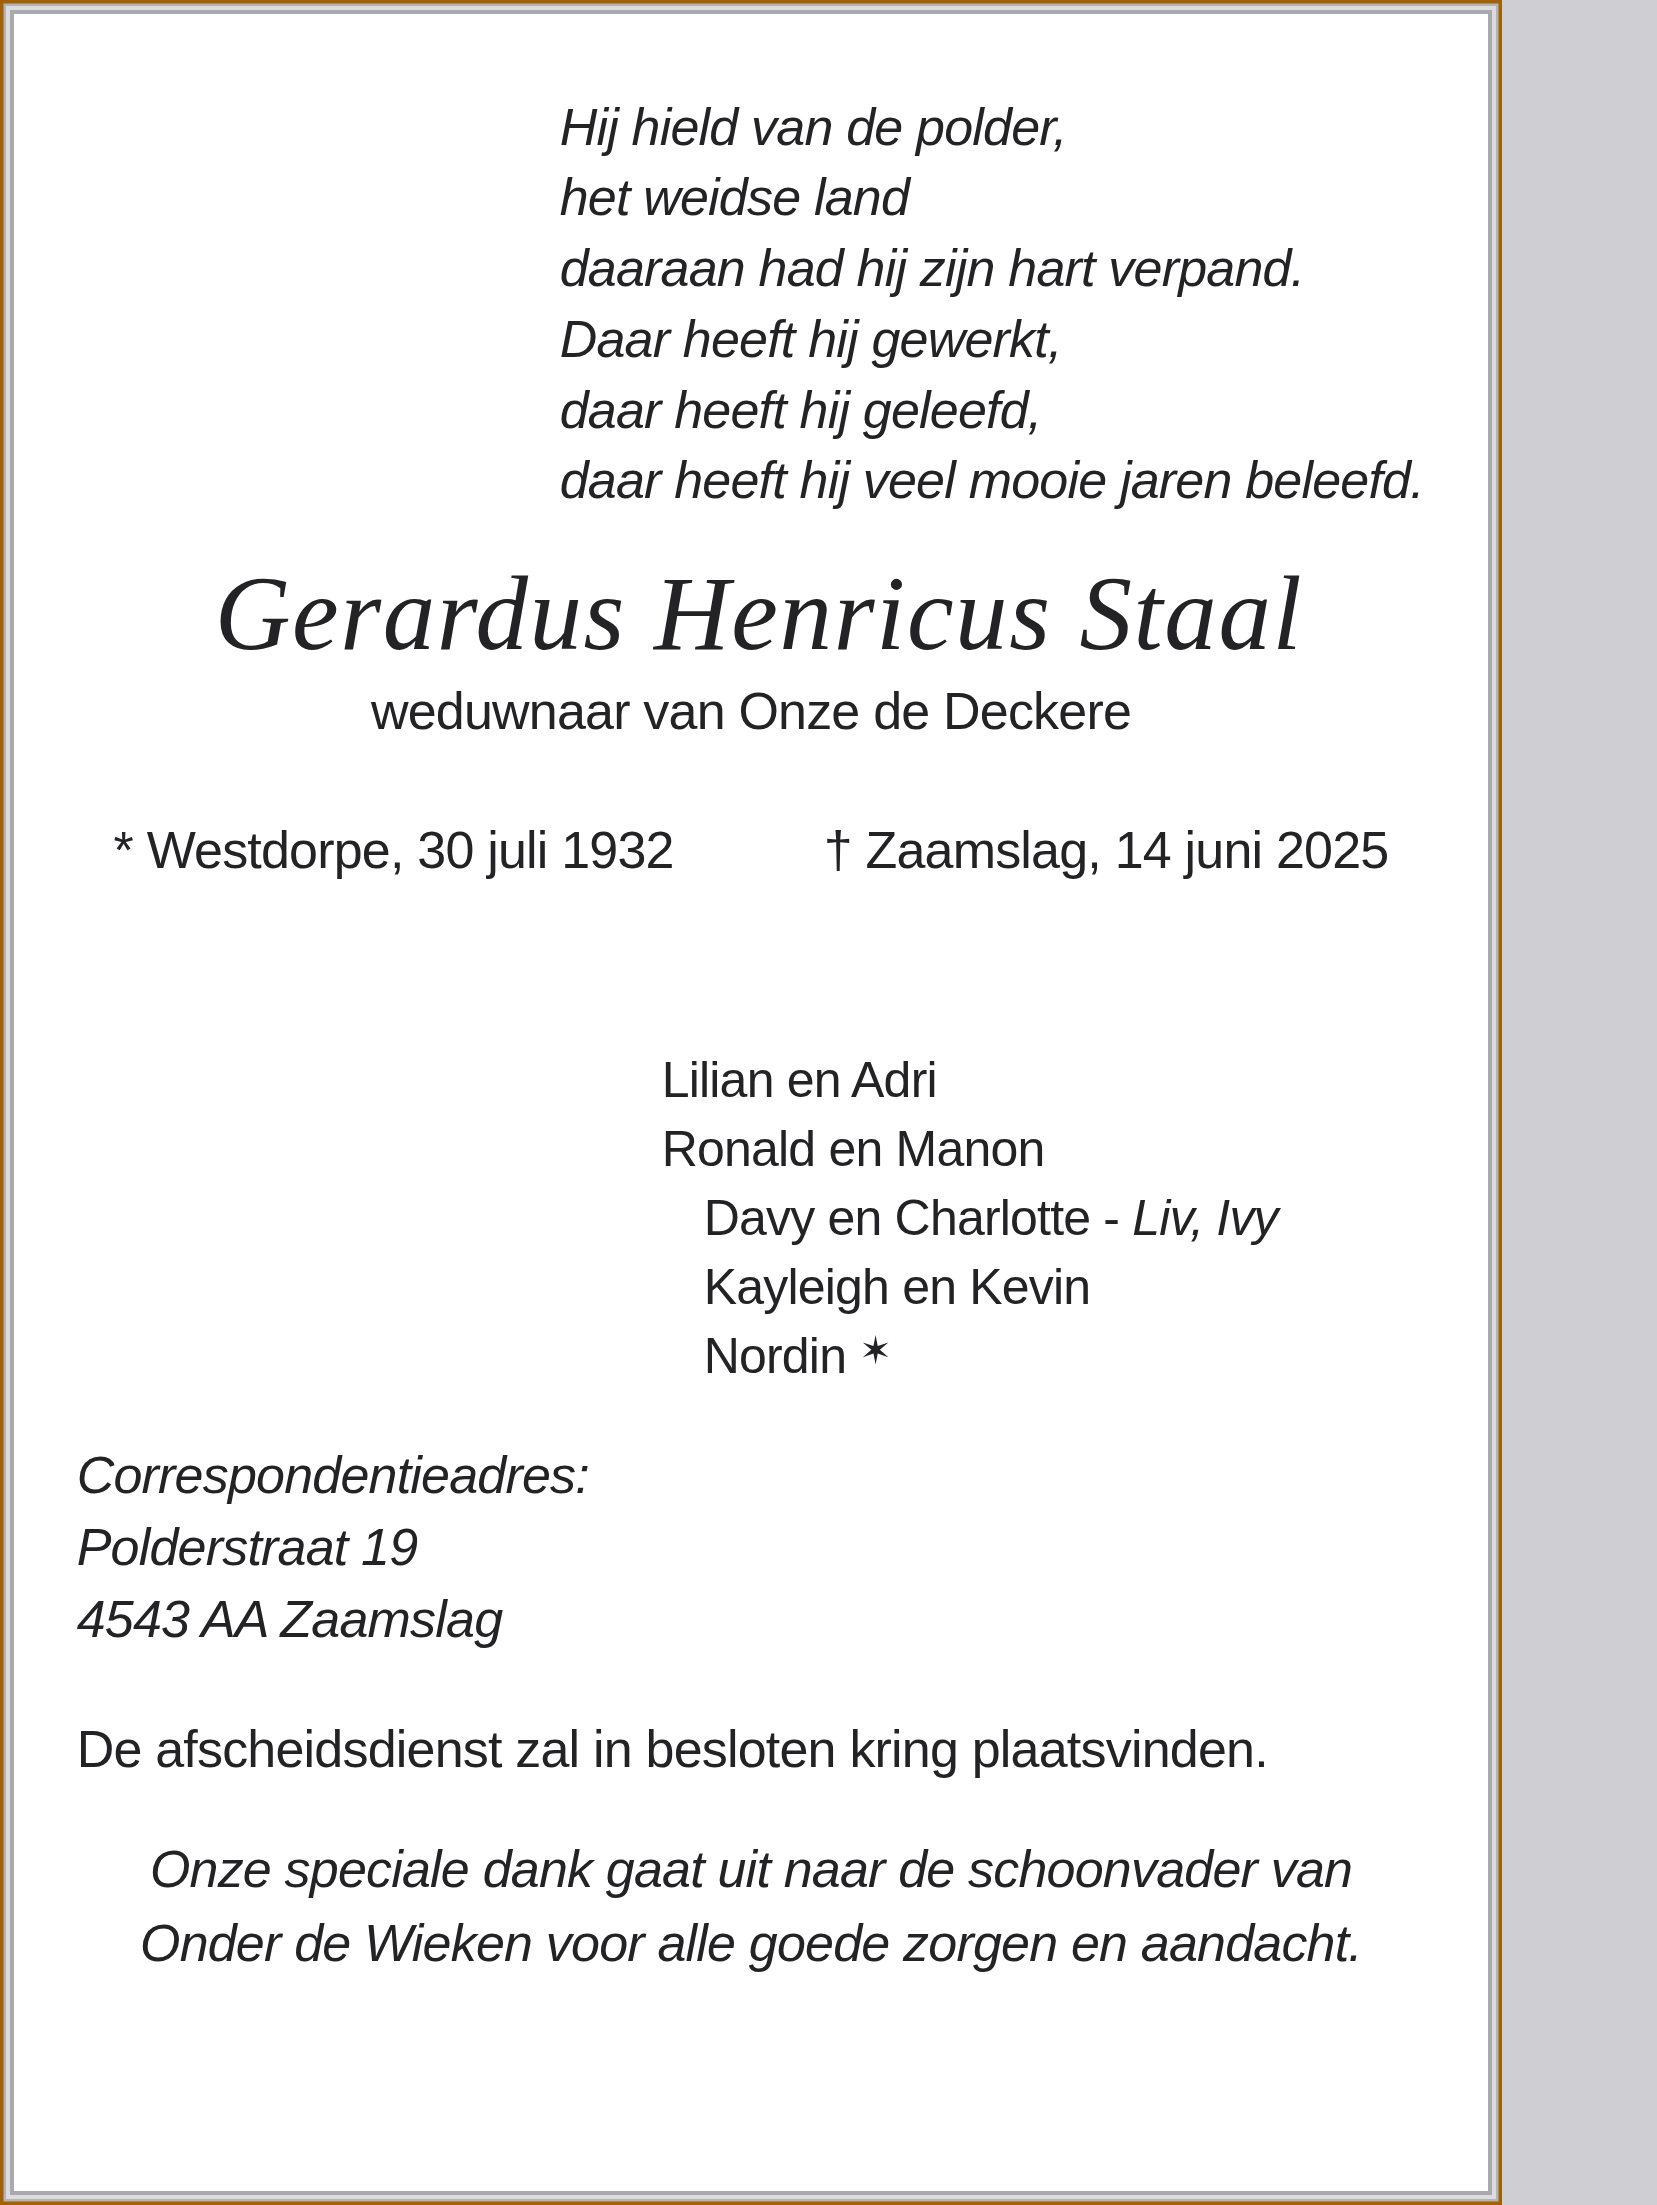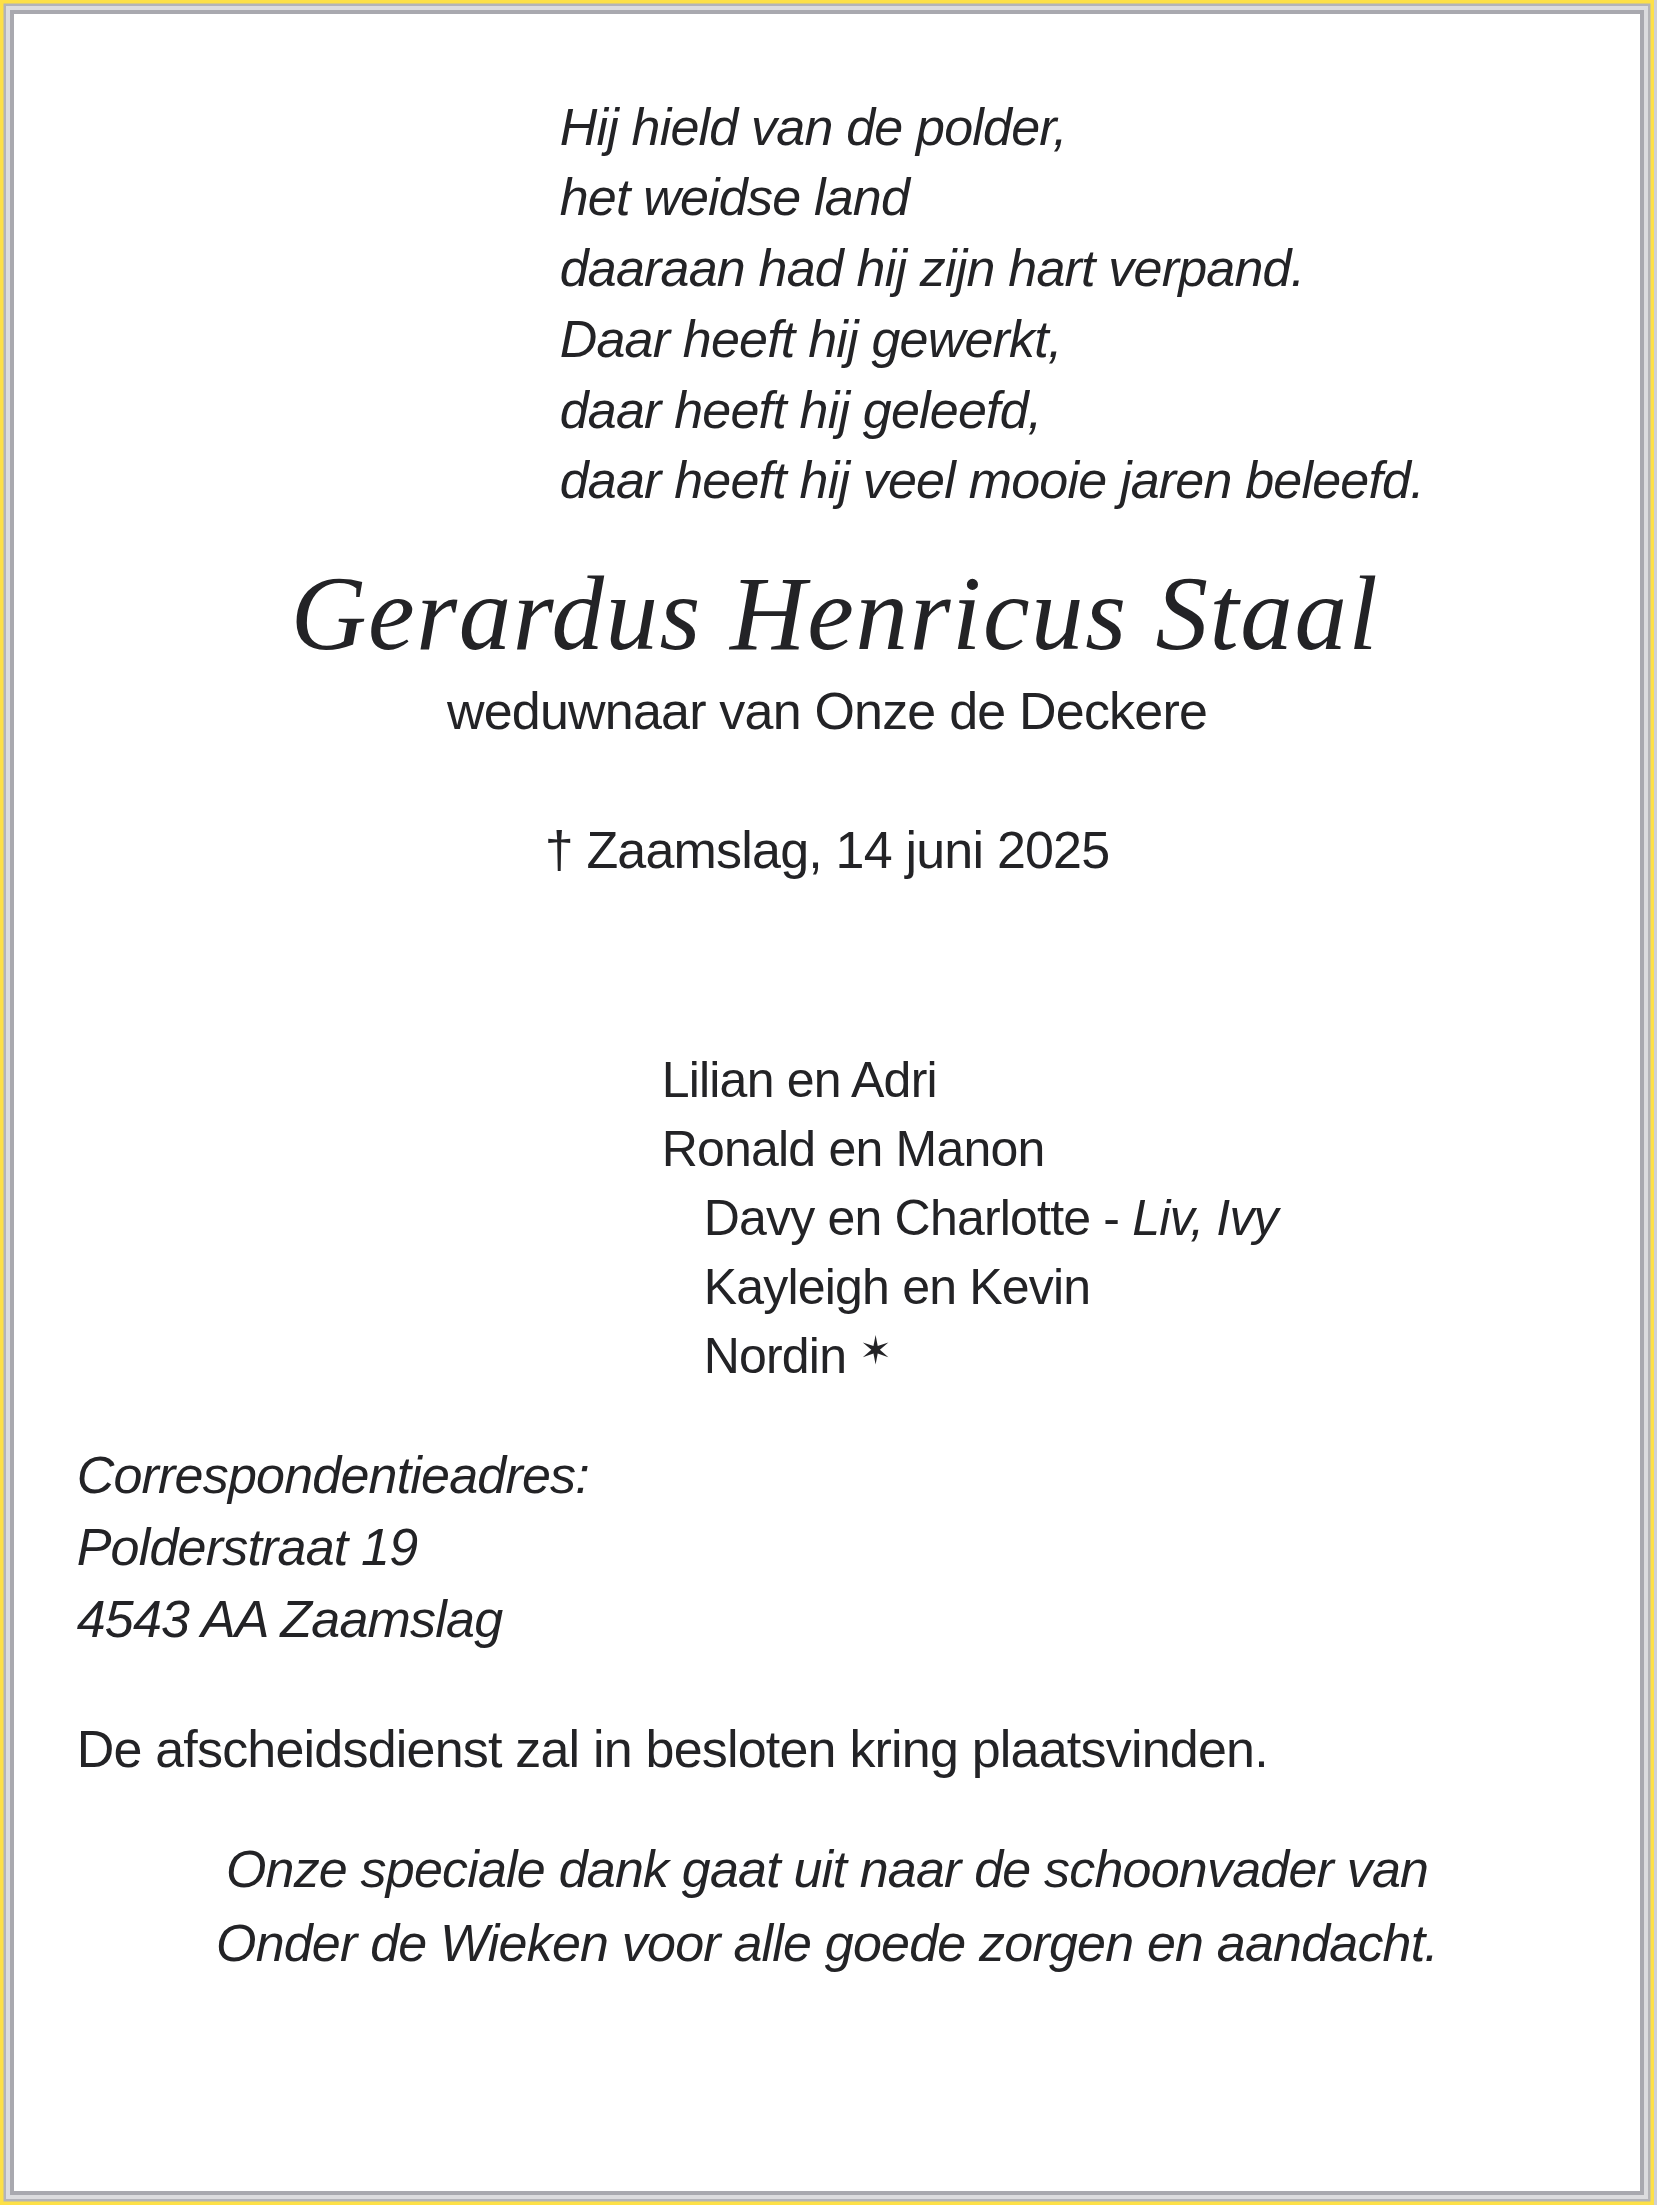--- a/index.html
+++ b/index.html
@@ -2,23 +2,23 @@
 <html style="font-size:13px"><head>
 <meta charset="utf-8">
 <style>
   html, body { margin: 0; padding: 0; }
   body {
     font-family: "Liberation Sans", sans-serif;
     background: #cfcfd3;
   }
   .page {
     position: relative;
-    width: 1654px;
+    width: 1502px;
     height: 2205px;
-    background: #fde047;
+    background: #a16207;
     overflow: hidden;
   }
   .card {
     position: absolute;
     top: 9.7px; left: 9.7px; right: 9.7px; bottom: 9.7px;
     background: #ffffff;
     border: 4px solid #a9a9af;
     box-shadow: 0 0 0 4px #dcdcde, 0 0 0 6.5px #b4b4b8;
     color: #232326;
   }
@@ -111,20 +111,21 @@
       <div>daar heeft hij geleefd,</div>
       <div>daar heeft hij veel mooie jaren beleefd.</div>
     </div>
 
 
     <h1 class="name">Gerardus Henricus Staal</h1>
 
     <p class="widower">weduwnaar van Onze de Deckere</p>
 
     <div class="dates">
+      <span>* Westdorpe, 30 juli 1932</span>
       <span>† Zaamslag, 14 juni 2025</span>
     </div>
 
     <div class="family">
       <div class="family-line">
         <span>Lilian en Adri</span>
       </div>
       <div class="family-line">
         <span>Ronald en Manon</span>
       </div>

